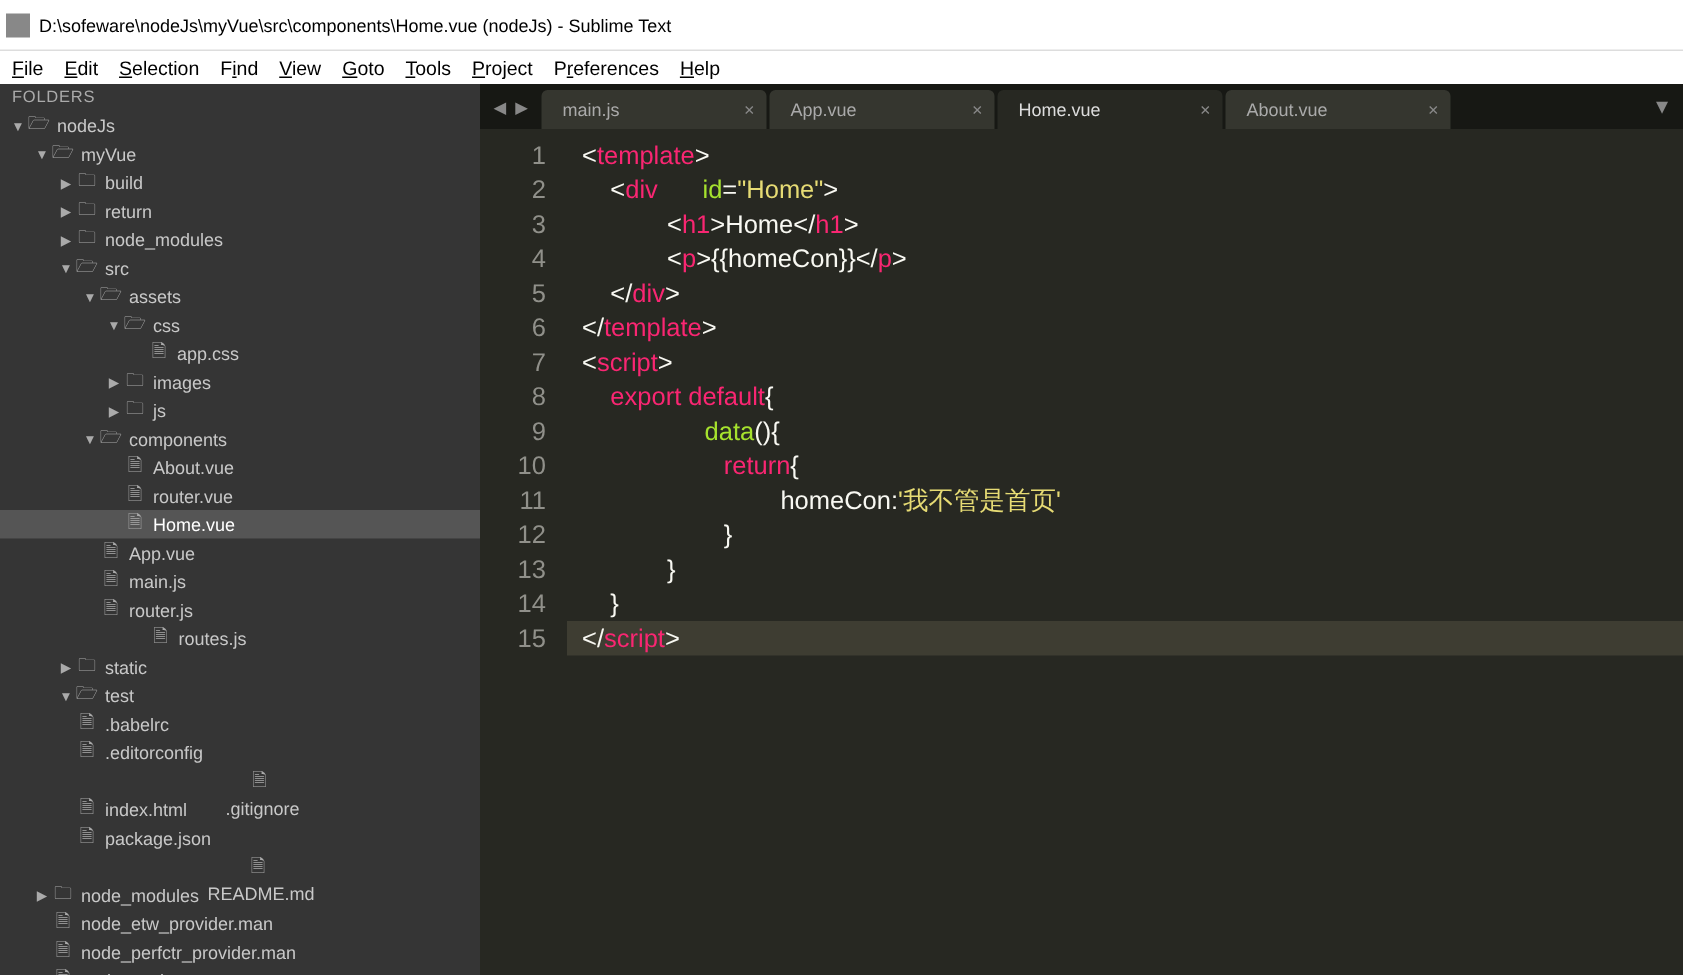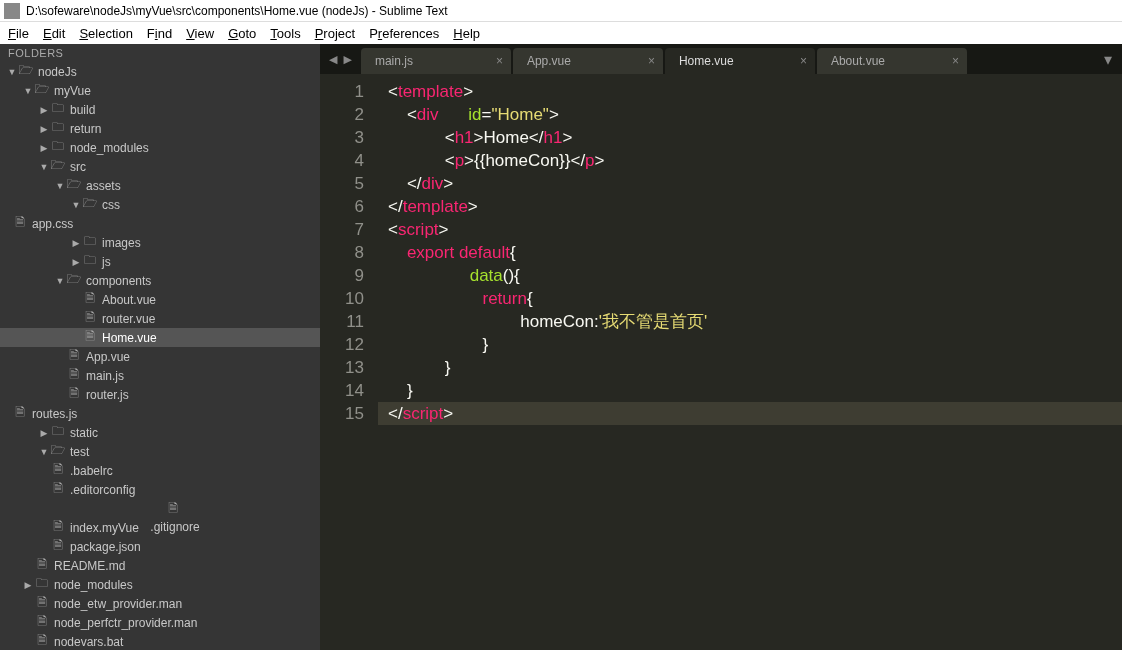--- a/index.html
+++ b/index.html
@@ -1,19 +1,19 @@
 <!DOCTYPE html>
 <html><head>
 <meta charset="utf-8">
 <style>
 * { margin: 0; padding: 0; box-sizing: border-box; font-family: "Segoe UI", Tahoma, sans-serif; }
 body { width: 1122px; height: 650px; background: #fff; overflow: hidden; display: flex; flex-direction: column; }
 
 
-.titlebar { height: 22px; background: #fff; display: flex; align-items: center; padding: 0 4px; font-size: 12px; color: #000; border-bottom: 1px solid #ddd; }
+.titlebar { height: 34px; background: #fff; display: flex; align-items: center; padding: 0 4px; font-size: 12px; color: #000; border-bottom: 1px solid #ddd; }
 .titlebar .appicon { width: 16px; height: 16px; background: #888; margin-right: 6px; display: inline-block; }
 
 
 .menubar { height: 22px; background: #fff; display: flex; align-items: center; padding: 0 8px; font-size: 13px; color: #000; }
 .menubar span { margin-right: 14px; cursor: default; }
 .menubar span u { text-decoration: underline; }
 
 
 .main { flex: 1; display: flex; min-height: 0; }
 
@@ -118,21 +118,21 @@
         <div class="tree-row" style="padding-left: 54px;">
           <span class="arrow">▼</span>
           <span class="icon folder-open-icon"></span>
           <span class="label">assets</span>
         </div>
         <div class="tree-row" style="padding-left: 70px;">
           <span class="arrow">▼</span>
           <span class="icon folder-open-icon"></span>
           <span class="label">css</span>
         </div>
-        <div class="tree-row" style="">
+        <div class="tree-row" style="padding-left: 86px;">
           <span class="arrow"></span>
           <span class="icon file-icon"></span>
           <span class="label">app.css</span>
         </div>
         <div class="tree-row" style="padding-left: 70px;">
           <span class="arrow">▶</span>
           <span class="icon folder-icon"></span>
           <span class="label">images</span>
         </div>
         <div class="tree-row" style="padding-left: 70px;">
@@ -168,21 +168,21 @@
         <div class="tree-row" style="padding-left: 54px;">
           <span class="arrow"></span>
           <span class="icon file-icon"></span>
           <span class="label">main.js</span>
         </div>
         <div class="tree-row" style="padding-left: 54px;">
           <span class="arrow"></span>
           <span class="icon file-icon"></span>
           <span class="label">router.js</span>
         </div>
-        <div class="tree-row" style="">
+        <div class="tree-row" style="padding-left: 54px; margin-left: 33px;">
           <span class="arrow"></span>
           <span class="icon file-icon"></span>
           <span class="label">routes.js</span>
         </div>
         <div class="tree-row" style="padding-left: 38px;">
           <span class="arrow">▶</span>
           <span class="icon folder-icon"></span>
           <span class="label">static</span>
         </div>
         <div class="tree-row" style="padding-left: 38px;">
@@ -201,28 +201,28 @@
           <span class="label">.editorconfig</span>
         </div>
         <div class="tree-row" style="padding-left: 38px; flex-direction: column;">
           <span class="arrow"></span>
           <span class="icon file-icon"></span>
           <span class="label">.gitignore</span>
         </div>
         <div class="tree-row" style="padding-left: 38px;">
           <span class="arrow"></span>
           <span class="icon file-icon"></span>
-          <span class="label">index.myVue</span>
+          <span class="label">index.html</span>
         </div>
         <div class="tree-row" style="padding-left: 38px;">
           <span class="arrow"></span>
           <span class="icon file-icon"></span>
           <span class="label">package.json</span>
         </div>
-        <div class="tree-row" style="padding-left: 22px;">
+        <div class="tree-row" style="padding-left: 36px; flex-direction: column;">
           <span class="arrow"></span>
           <span class="icon file-icon"></span>
           <span class="label">README.md</span>
         </div>
         <div class="tree-row" style="padding-left: 22px;">
           <span class="arrow">▶</span>
           <span class="icon folder-icon"></span>
           <span class="label">node_modules</span>
         </div>
         <div class="tree-row" style="padding-left: 22px;">

